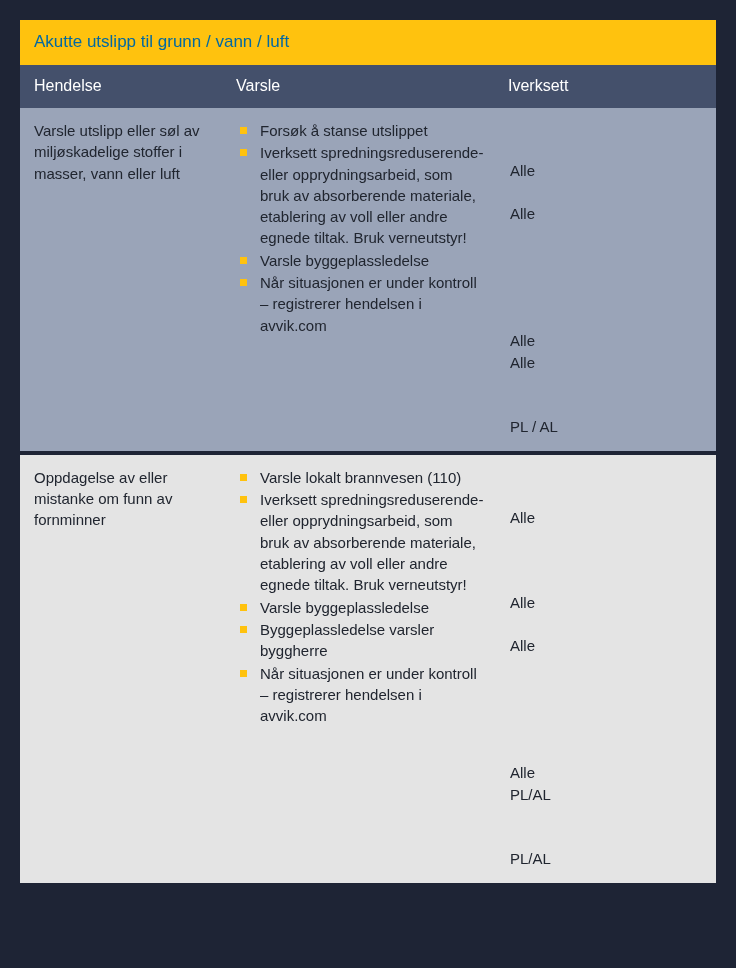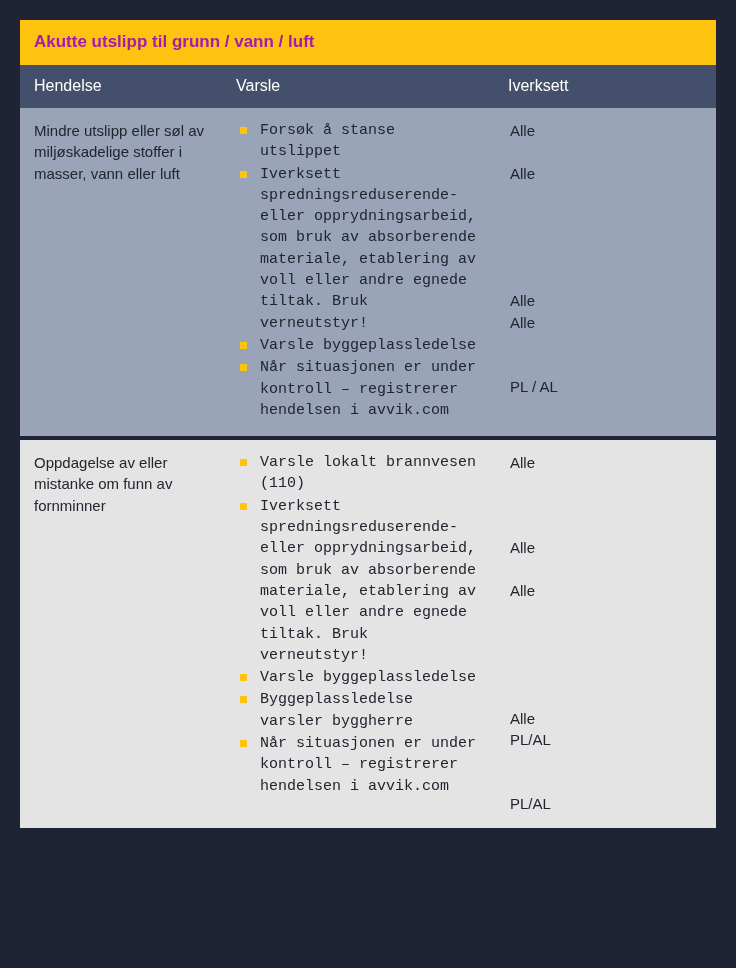--- a/index.html
+++ b/index.html
@@ -17,23 +17,23 @@
     padding: 20px;
     background: #1e2435;
   }
   .table {
     width: 696px;
     background: #e6e6e6;
     box-sizing: border-box;
   }
   .title-bar {
     background: #ffc20e;
-    color: #a21caf;
+    color: #0369a1;
     font-size: 17px;
-    font-weight: bold;
+    font-weight: normal;
     padding: 12px 14px 13px 14px;
     box-sizing: border-box;
   }
   .head-row {
     display: flex;
     background: #44506b;
     color: #ffffff;
   }
   .head-cell {
     font-size: 16px;
@@ -58,25 +58,25 @@
     font-size: 15px;
     color: #20252f;
     line-height: 1.42;
   }
   .cell.event {
     width: 202px;
   }
   .cell.action {
     width: 272px;
     padding-left: 18px;
-    font-family: Liberation Mono, monospace;
   }
   .cell.resp {
     width: 222px;
     padding-left: 16px;
+    margin-top: 40px;
   }
   .row-divider {
     height: 4px;
     background: #1e2435;
   }
   ul.bullets {
     list-style: none;
     margin: 0;
     padding: 0;
   }
@@ -114,21 +114,21 @@
 
     <div class="title-bar">Akutte utslipp til grunn / vann / luft</div>
 
     <div class="head-row">
       <div class="head-cell c1">Hendelse</div>
       <div class="head-cell c2">Varsle</div>
       <div class="head-cell c3">Iverksett</div>
     </div>
 
     <div class="body-row row-alt-a">
-      <div class="cell event">Mindre utslipp eller søl av miljøskadelige stoffer i masser, vann eller luft</div>
+      <div class="cell event">Varsle utslipp eller søl av miljøskadelige stoffer i masser, vann eller luft</div>
       <div class="cell action">
         <ul class="bullets">
           <li>Forsøk å stanse utslippet</li>
           <li>Iverksett spredningsreduserende- eller opprydningsarbeid, som bruk av absorberende materiale, etablering av voll eller andre egnede tiltak. Bruk verneutstyr!</li>
           <li>Varsle byggeplassledelse</li>
           <li>Når situasjonen er under kontroll – registrerer hendelsen i avvik.com</li>
         </ul>
       </div>
       <div class="cell resp">
         <ul class="resp-list">

